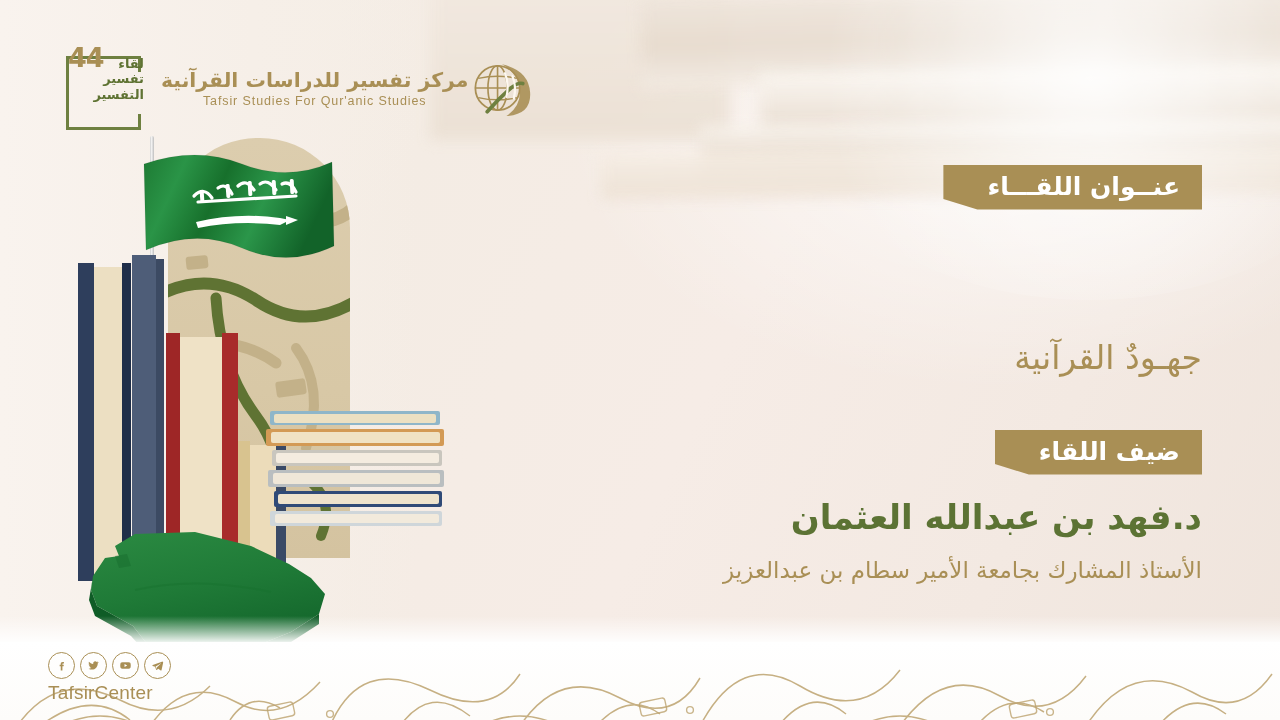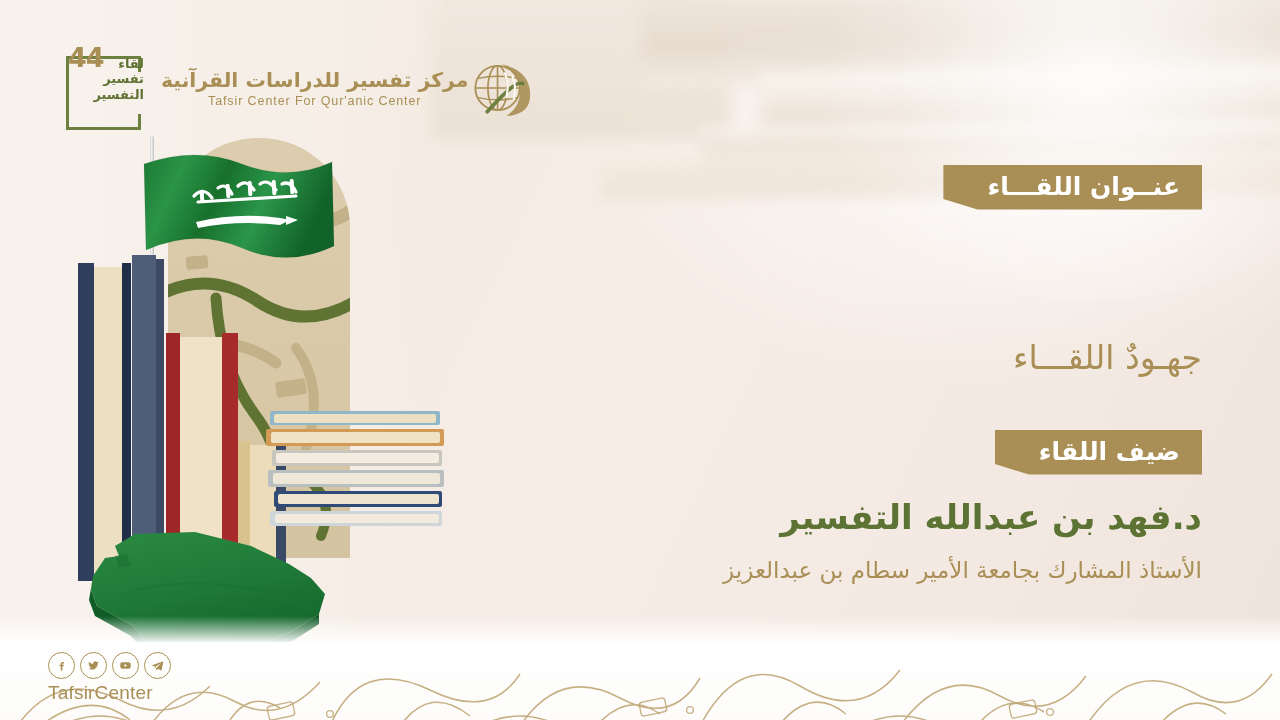--- a/index.html
+++ b/index.html
@@ -124,21 +124,21 @@
     <div class="band shelf-f"></div>
   </div>
   <div class="glow-tr"></div>
   <div class="warm-l"></div>
 
   <div class="logo-lockup">
 
     <div class="center-mark">
       <div class="calli-name">
         <div class="calli-ar">مركز تفسير للدراسات القرآنية</div>
-        <div class="calli-en">Tafsir Center For Qur'anic Center</div>
+        <div class="calli-en">Tafsir Studies For Qur'anic Studies</div>
       </div>
       <svg class="globe-mark" viewBox="0 0 100 100">
         <circle cx="44" cy="50" r="30" fill="none" stroke="#a98f55" stroke-width="2.4"></circle>
         <ellipse cx="44" cy="50" rx="13" ry="30" fill="none" stroke="#a98f55" stroke-width="2.2"></ellipse>
         <line x1="14" y1="50" x2="74" y2="50" stroke="#a98f55" stroke-width="2.2"></line>
         <line x1="44" y1="20" x2="44" y2="80" stroke="#a98f55" stroke-width="2.2"></line>
         <path d="M18 37 Q44 31 70 37" fill="none" stroke="#a98f55" stroke-width="2"></path>
         <path d="M18 63 Q44 69 70 63" fill="none" stroke="#a98f55" stroke-width="2"></path>
         <path d="M50 18 Q86 26 88 56 Q90 86 56 88 Q76 74 74 52 Q72 30 50 18 Z" fill="#a98f55" opacity=".9"></path>
         <path d="M30 82 Q46 64 62 50 Q72 42 78 44" fill="none" stroke="#6e8040" stroke-width="5" stroke-linecap="round"></path>
@@ -274,23 +274,23 @@
                L96 142 L72 134 L56 116 L38 106 L20 96 L14 80 Z" fill="#0f5c26"></path>
       <path d="M40 36 L44 48 L56 46 L52 34 Z" fill="#1a7030" opacity=".55"></path>
       <path d="M60 70 Q120 56 196 72" fill="none" stroke="#17702e" stroke-width="2" opacity=".4"></path>
     </svg>
 
     <div class="illus-shadow"></div>
   </div>
 
   <div class="content">
     <div class="tag tag-title">عنــوان اللقـــاء</div>
-    <div class="sub-title">جهـودٌ اللقـــاء</div>
+    <div class="sub-title">جهـودٌ القرآنية</div>
     <div class="tag tag-guest">ضيف اللقاء</div>
-    <div class="speaker">د.فهد بن عبدالله التفسير</div>
+    <div class="speaker">د.فهد بن عبدالله العثمان</div>
     <div class="affil">الأستاذ المشارك بجامعة الأمير سطام بن عبدالعزيز</div>
   </div>
 
   <div class="strip-fade"></div>
   <div class="bottom-strip">
     <svg viewBox="0 0 1280 96">
       <g fill="none" stroke="#bda36f" stroke-width="1.5" opacity=".85">
         <path d="M20 92 Q60 40 120 70 Q170 96 210 56"></path>
         <path d="M40 96 Q90 58 130 90"></path>
         <path d="M150 96 Q186 44 236 72 Q280 96 320 52"></path>

